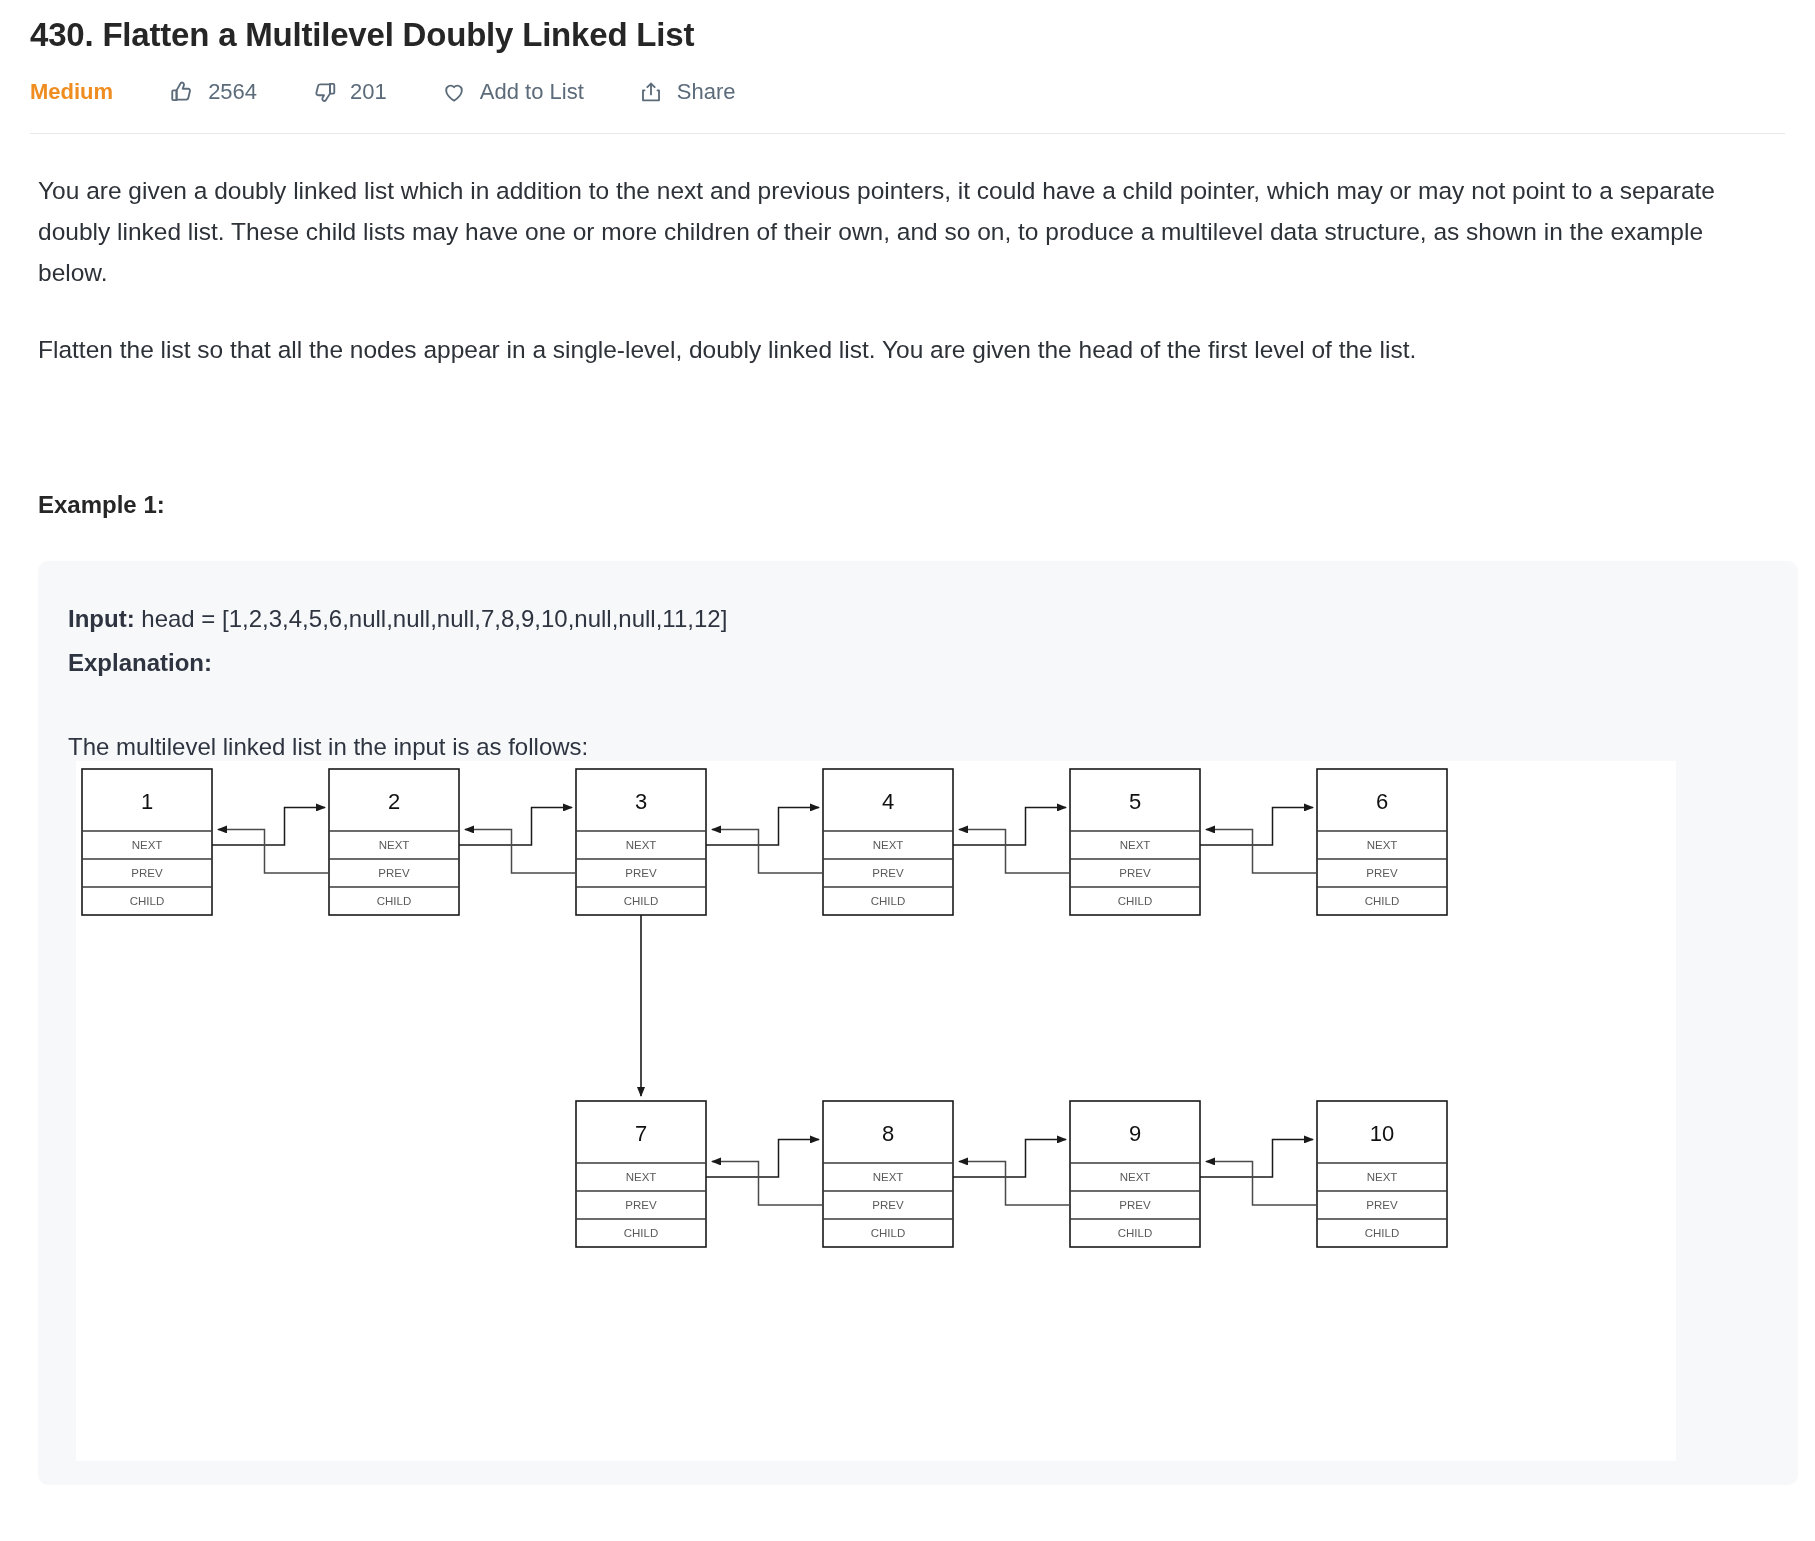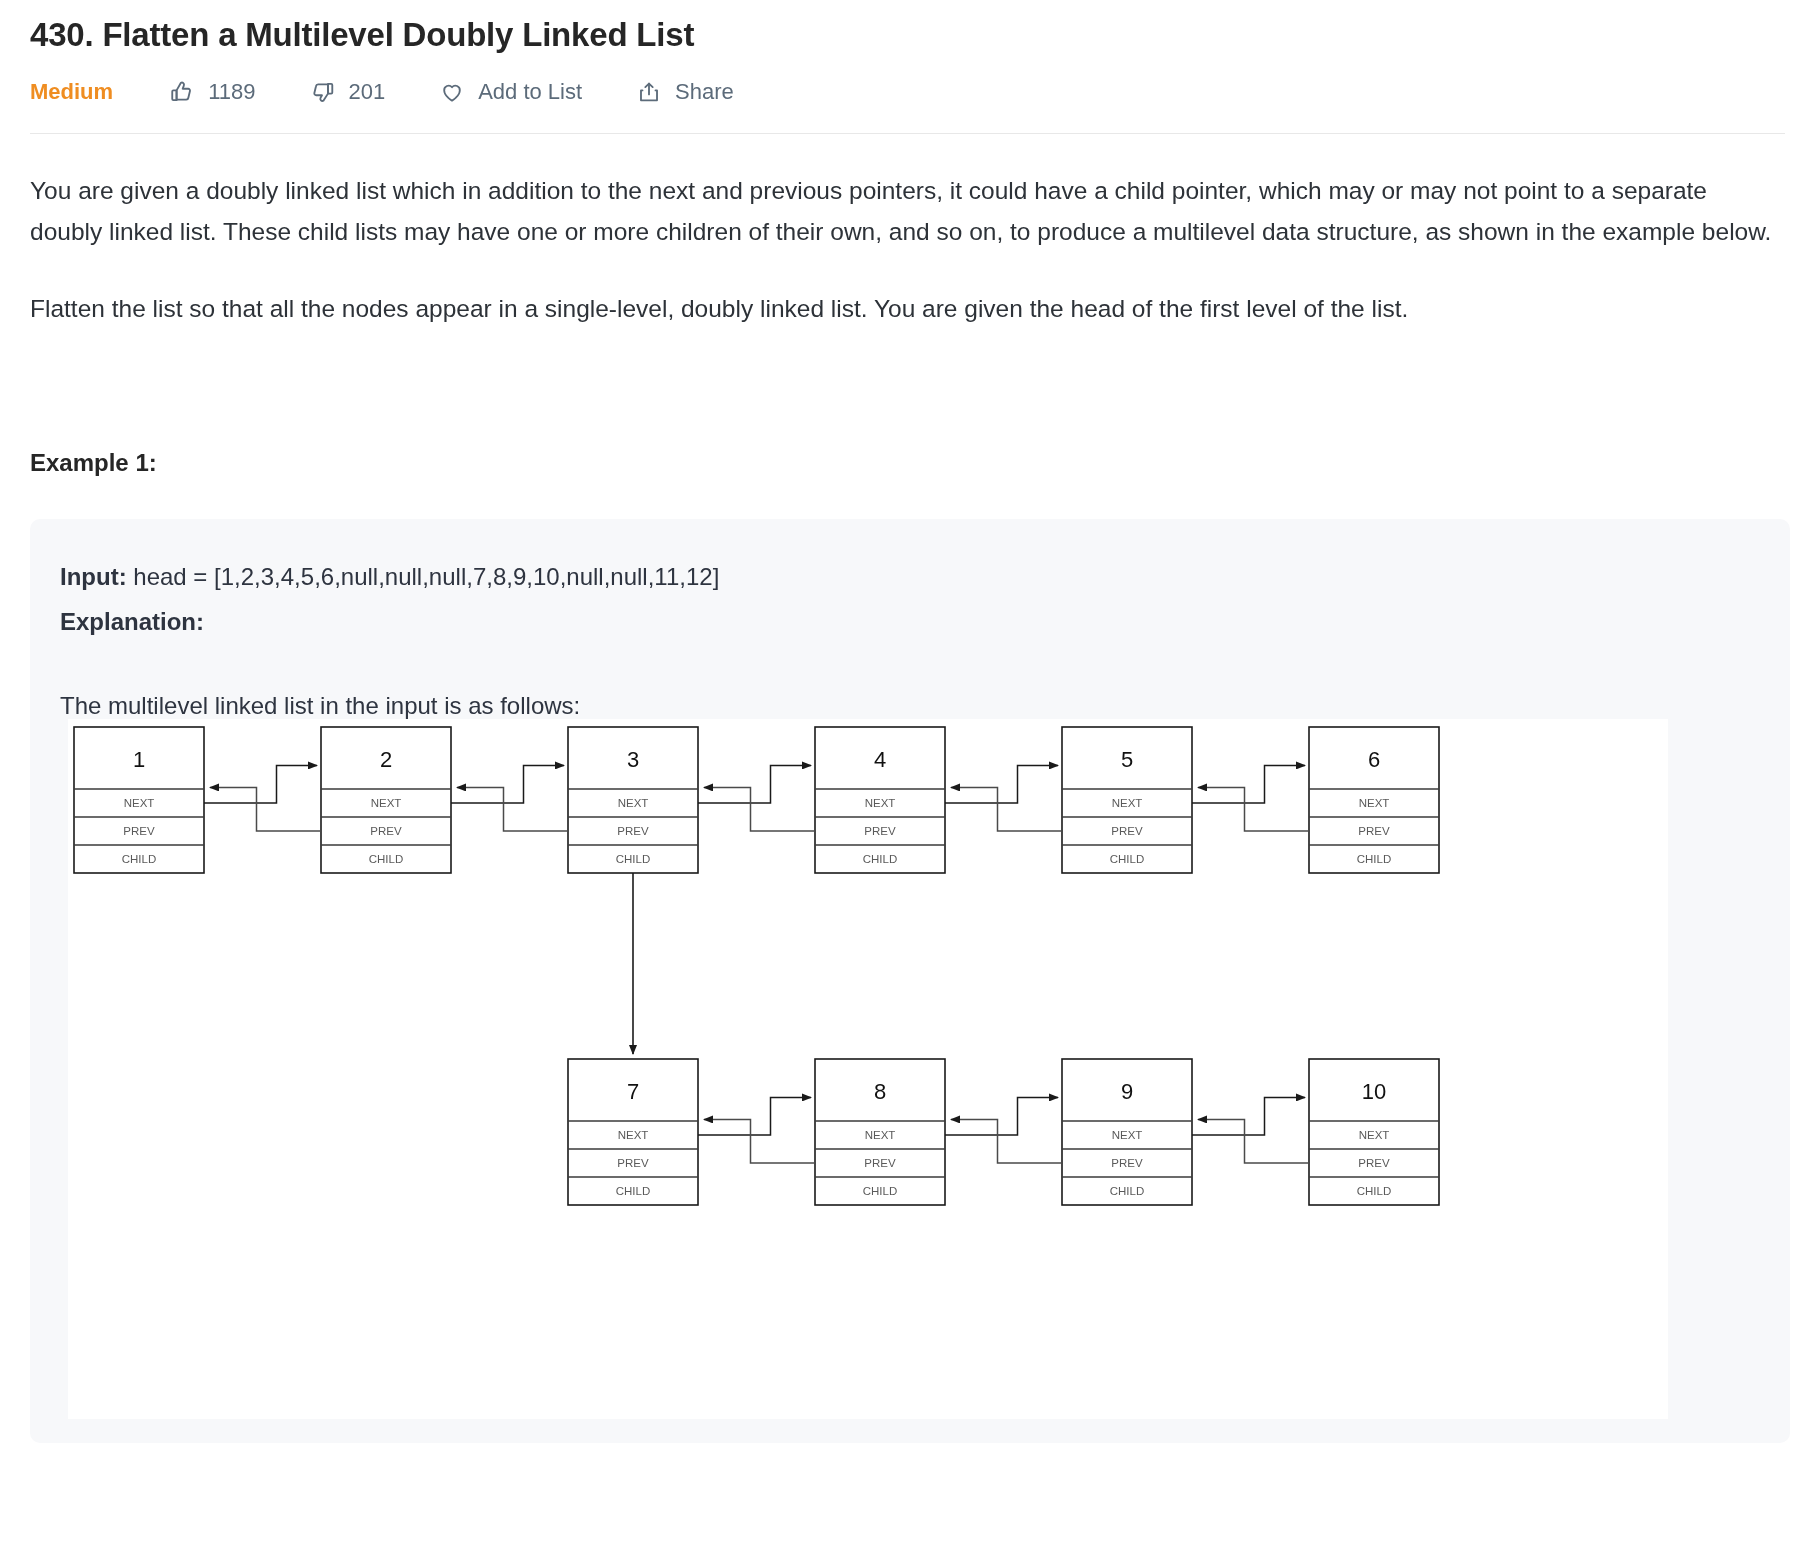--- a/index.html
+++ b/index.html
@@ -68,21 +68,21 @@
   .meta-item svg { display: block; }
 
   .divider {
     margin: 28px 30px 0 30px;
     height: 1px;
     background: #e8e8e8;
   }
 
   
   .content {
-    padding: 0 30px;
+    padding: 0 38px;
   }
   .desc-p {
     font-size: 24.5px;
     line-height: 1.68;
     color: #2d3238;
     margin: 36px 0 0 0;
     max-width: 1790px;
   }
 
   .example-heading {
@@ -138,21 +138,21 @@
 
     <span class="difficulty">Medium</span>
 
     <div class="meta-item">
       <span class="ico">
         <svg width="26" height="26" viewBox="0 0 24 24" fill="none" stroke="#5c6b7a" stroke-width="1.7" stroke-linecap="round" stroke-linejoin="round">
           <path d="M7 10.5h-3a1 1 0 0 0-1 1v7a1 1 0 0 0 1 1h3z"></path>
           <path d="M7 10.5l4-7a2 2 0 0 1 2.7 2.6L12.6 9h5.1a1.7 1.7 0 0 1 1.65 2.1l-1.5 6.2a2 2 0 0 1-1.95 1.7H7z"></path>
         </svg>
       </span>
-      <span>1189</span>
+      <span>2564</span>
     </div>
 
     <div class="meta-item">
       <span class="ico">
         <svg width="26" height="26" viewBox="0 0 24 24" fill="none" stroke="#5c6b7a" stroke-width="1.7" stroke-linecap="round" stroke-linejoin="round">
           <path d="M17.5 13.5h3a1 1 0 0 0 1-1v-7a1 1 0 0 0-1-1h-3z"></path>
           <path d="M17.5 13.5l-4.2 6.6a2 2 0 0 1-2.65-2.7L12 15H6.6a1.7 1.7 0 0 1-1.65-2.1l1.5-6.2A2 2 0 0 1 8.4 5h9.1z"></path>
         </svg>
       </span>
       <span>201</span>

